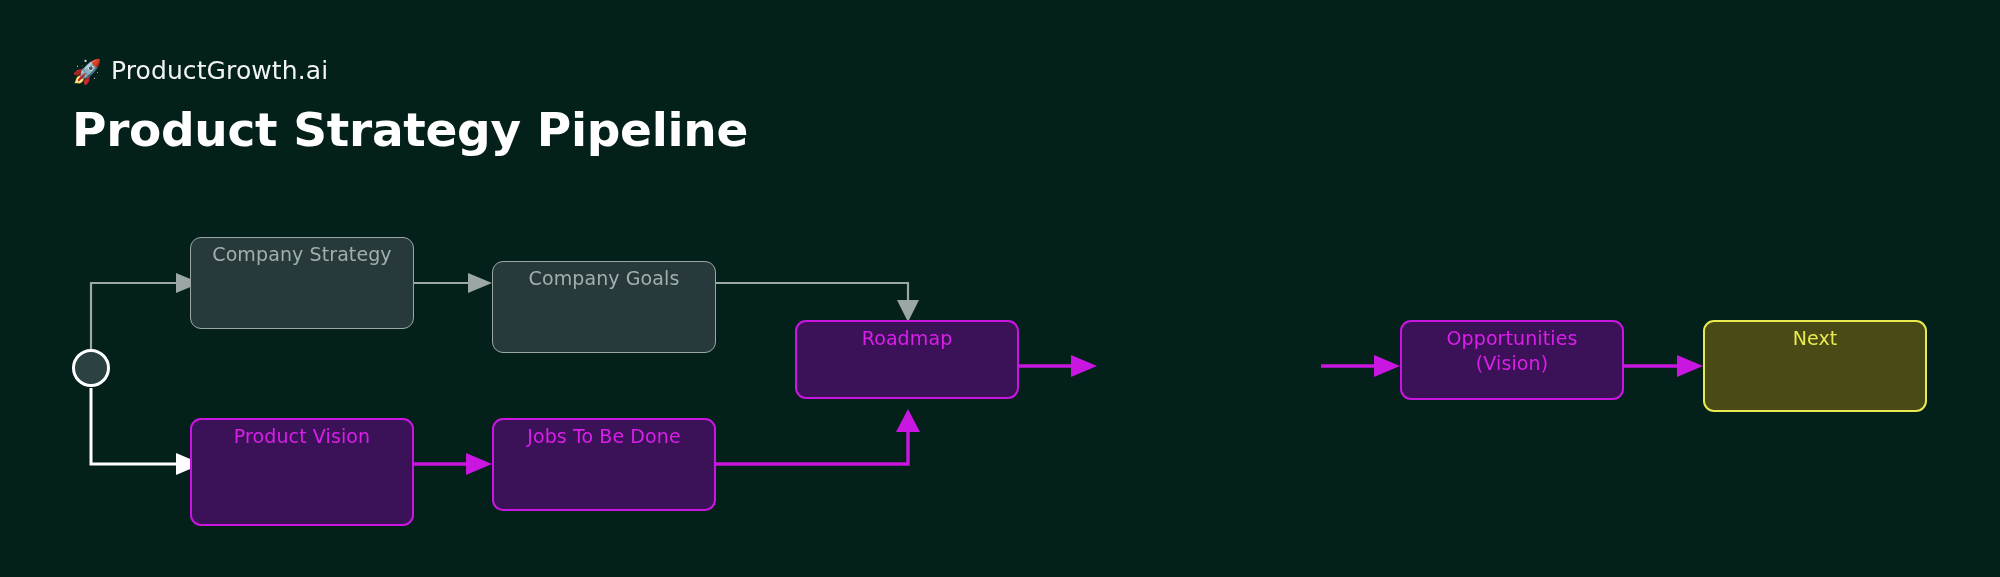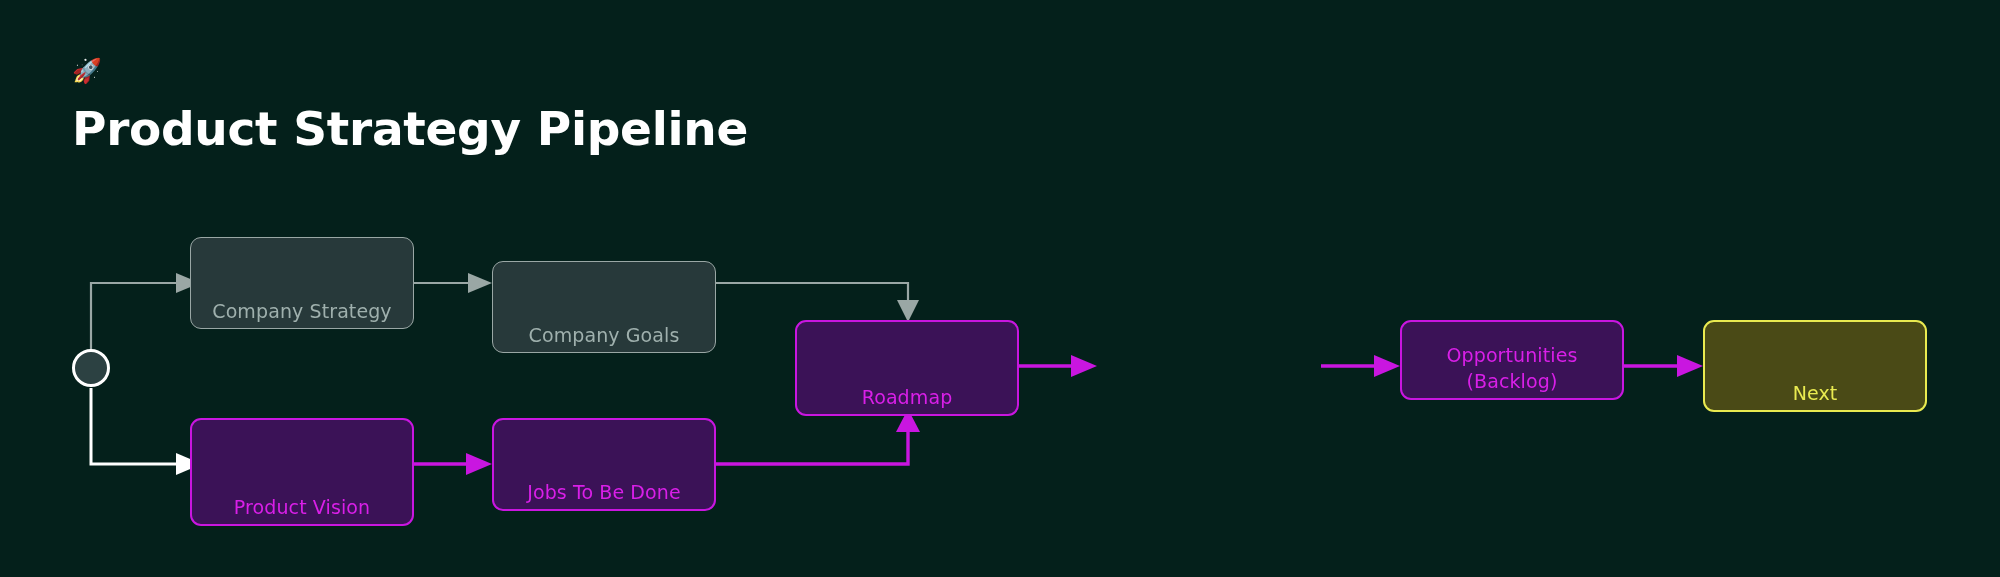--- a/index.html
+++ b/index.html
@@ -59,21 +59,21 @@
   .graph-layer {
     position: absolute;
     inset: 0;
     z-index: 4;
   }
   .node {
     position: absolute;
     box-sizing: border-box;
     border-radius: 11px;
     display: flex;
-    align-items: flex-end;
+    align-items: flex-start;
     justify-content: center;
     text-align: center;
     font-size: 19px;
     line-height: 1.34;
     letter-spacing: 0.1px;
     font-weight: 400;
     padding: 4px 10px;
   }
   .node.muted {
     background: #27393a;
@@ -168,45 +168,46 @@
 
   <g>
     <path class="edge-accent" d="M1624,366 L1677,366"></path>
     <polygon class="head-accent" points="1677,355 1703,366 1677,377"></polygon>
   </g>
 </svg>
 
 <div class="header">
   <div class="brand">
     <span class="brand-emoji">🚀</span>
+    <span>ProductGrowth.ai</span>
   </div>
   <div class="page-title">Product Strategy Pipeline</div>
 </div>
 
 <div class="graph-layer">
 
   <div class="start-node" style="left:72px; top:349px;"></div>
 
   <div class="node muted" style="left:190px; top:237px; width:224px; height:92px;">
     <span>Company Strategy</span>
   </div>
 
   <div class="node muted" style="left:492px; top:237px; width:224px; height:92px;margin-top:24px;">
     <span>Company Goals</span>
   </div>
 
-  <div class="node accent" style="left:795px; top:320px; width:224px; height:96px;">
+  <div class="node accent" style="left:795px; top:320px; width:224px; height:79px;">
     <span>Roadmap</span>
   </div>
 
 
   <div class="node accent" style="left:1400px; top:320px; width:224px; height:80px;">
     <span>
       <span class="label-line">Opportunities</span>
-      <span class="label-line">(Backlog)</span>
+      <span class="label-line">(Vision)</span>
     </span>
   </div>
 
   <div class="node highlight" style="left:1703px; top:320px; width:224px; height:92px;">
     <span>Next</span>
   </div>
 
   <div class="node accent" style="left:190px; top:418px; width:224px; height:108px;">
     <span>Product Vision</span>
   </div>

